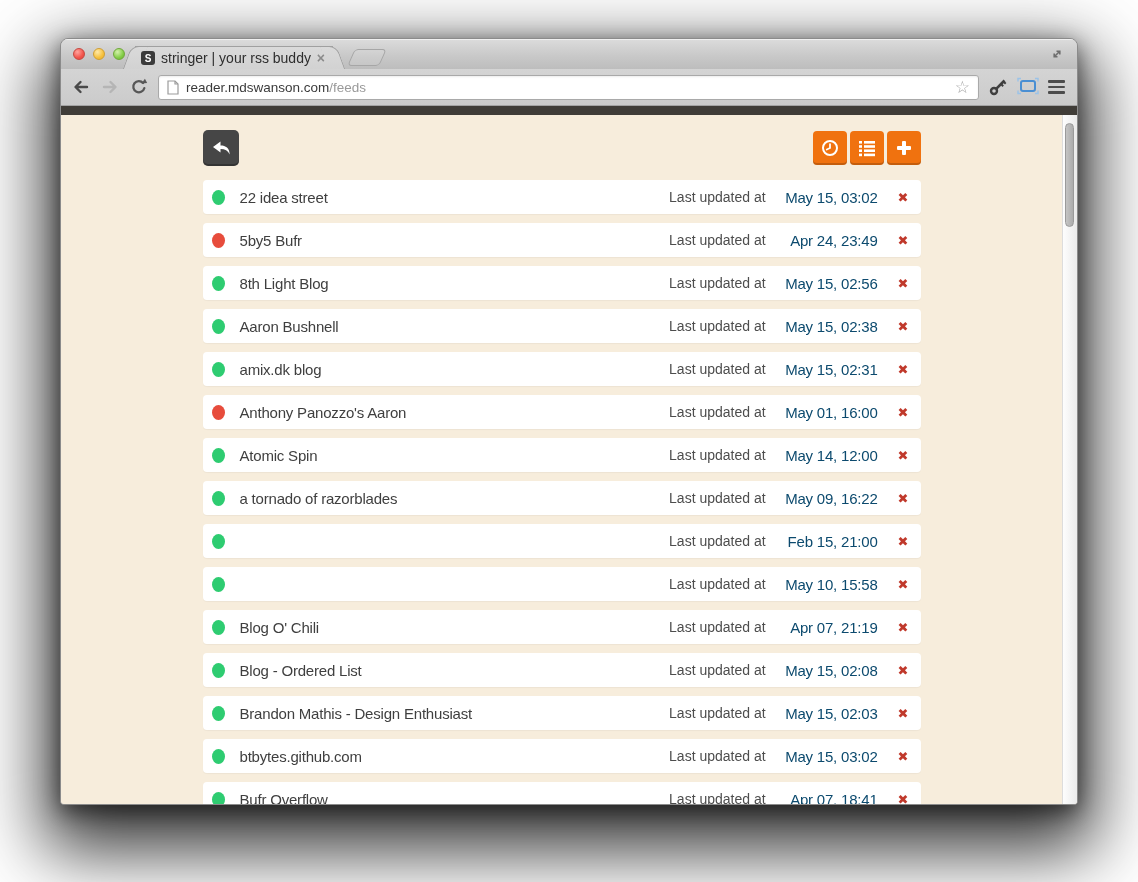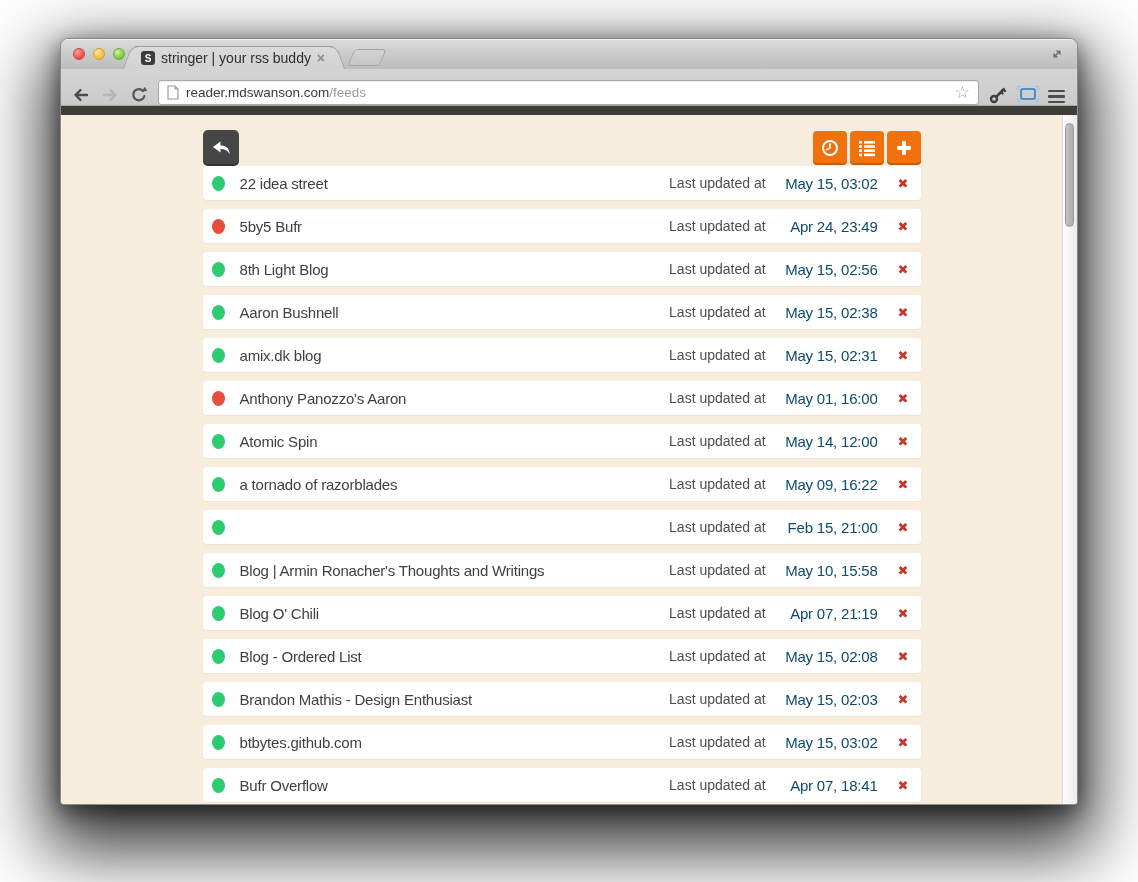--- a/index.html
+++ b/index.html
@@ -50,21 +50,21 @@
     position:absolute; bottom:3px; left:290px; width:32px; height:17px;
     border:1px solid #a6a6a6; border-radius:4px; transform:skewX(-24deg);
     background:rgba(255,255,255,.10);
   }
   .fullscreen-ic { position:absolute; top:8px; right:13px; }
 
   
   .toolbar {
     height:37px; background:linear-gradient(#d4d4d4,#cbcbcb);
     border-bottom:1px solid #a3a3a3;
-    display:flex; align-items:flex-end; padding:0 10px; gap:9px;
+    display:flex; align-items:center; padding:0 10px; gap:9px;
   }
   .nav-ic { width:20px; height:20px; flex:0 0 auto; }
   .urlbar {
     flex:1; height:25px; background:#fff; border:1px solid #a9a9a9; border-radius:3px;
     display:flex; align-items:center; padding:0 8px;
     box-shadow:inset 0 1px 2px rgba(0,0,0,.08);
   }
   .url-text { font-size:13.5px; color:#3a3a3a; margin-left:7px; white-space:nowrap; }
   .url-text .path { color:#9a9a9a; }
   .url-spacer { flex:1; }
@@ -94,21 +94,21 @@
     box-shadow:inset 0 -2px 0 rgba(0,0,0,.25);
   }
   .btn-group { margin-left:auto; display:flex; gap:3px; padding-top:1px; }
   .orange-btn {
     width:34px; height:34px; background:var(--accent-orange,#f0720f); border-radius:4px;
     display:flex; align-items:center; justify-content:center; cursor:pointer;
     box-shadow:inset 0 -2px 0 rgba(0,0,0,.18);
     color:#fff; font-weight:bold;
   }
 
-  .feed-list { }
+  .feed-list { margin-top:14px; }
   .feed-row {
     height:34px; background:#fff; border-radius:4px; margin-bottom:9px;
     display:flex; align-items:center; padding:0 12px 0 9px;
     box-shadow:0 1px 1px rgba(0,0,0,.04);
   }
   .dot { width:13px; height:15px; border-radius:50%; flex:0 0 auto; margin-right:15px; }
   .dot.up   { background:var(--status-up,#2ecc71); }
   .dot.down { background:var(--status-down,#e74c3c); }
   .feed-name { font-size:15px; color:#3f3f3f; letter-spacing:-.2px; white-space:nowrap; }
   .spacer { flex:1; }
@@ -318,21 +318,20 @@
   <div class="feed-row">
     <span class="dot up"></span>
     <span class="spacer"></span>
     <span class="updated-label">Last updated at</span>
     <span class="updated-date">Feb 15, 21:00</span>
     <span class="delete">✖</span>
   </div>
 
   <div class="feed-row">
     <span class="dot up"></span>
-    <span class="feed-name">Blog | Armin Ronacher's Thoughts and Writings</span>
     <span class="spacer"></span>
     <span class="updated-label">Last updated at</span>
     <span class="updated-date">May 10, 15:58</span>
     <span class="delete">✖</span>
   </div>
 
   <div class="feed-row">
     <span class="dot up"></span>
     <span class="feed-name">Blog O' Chili</span>
     <span class="spacer"></span>

